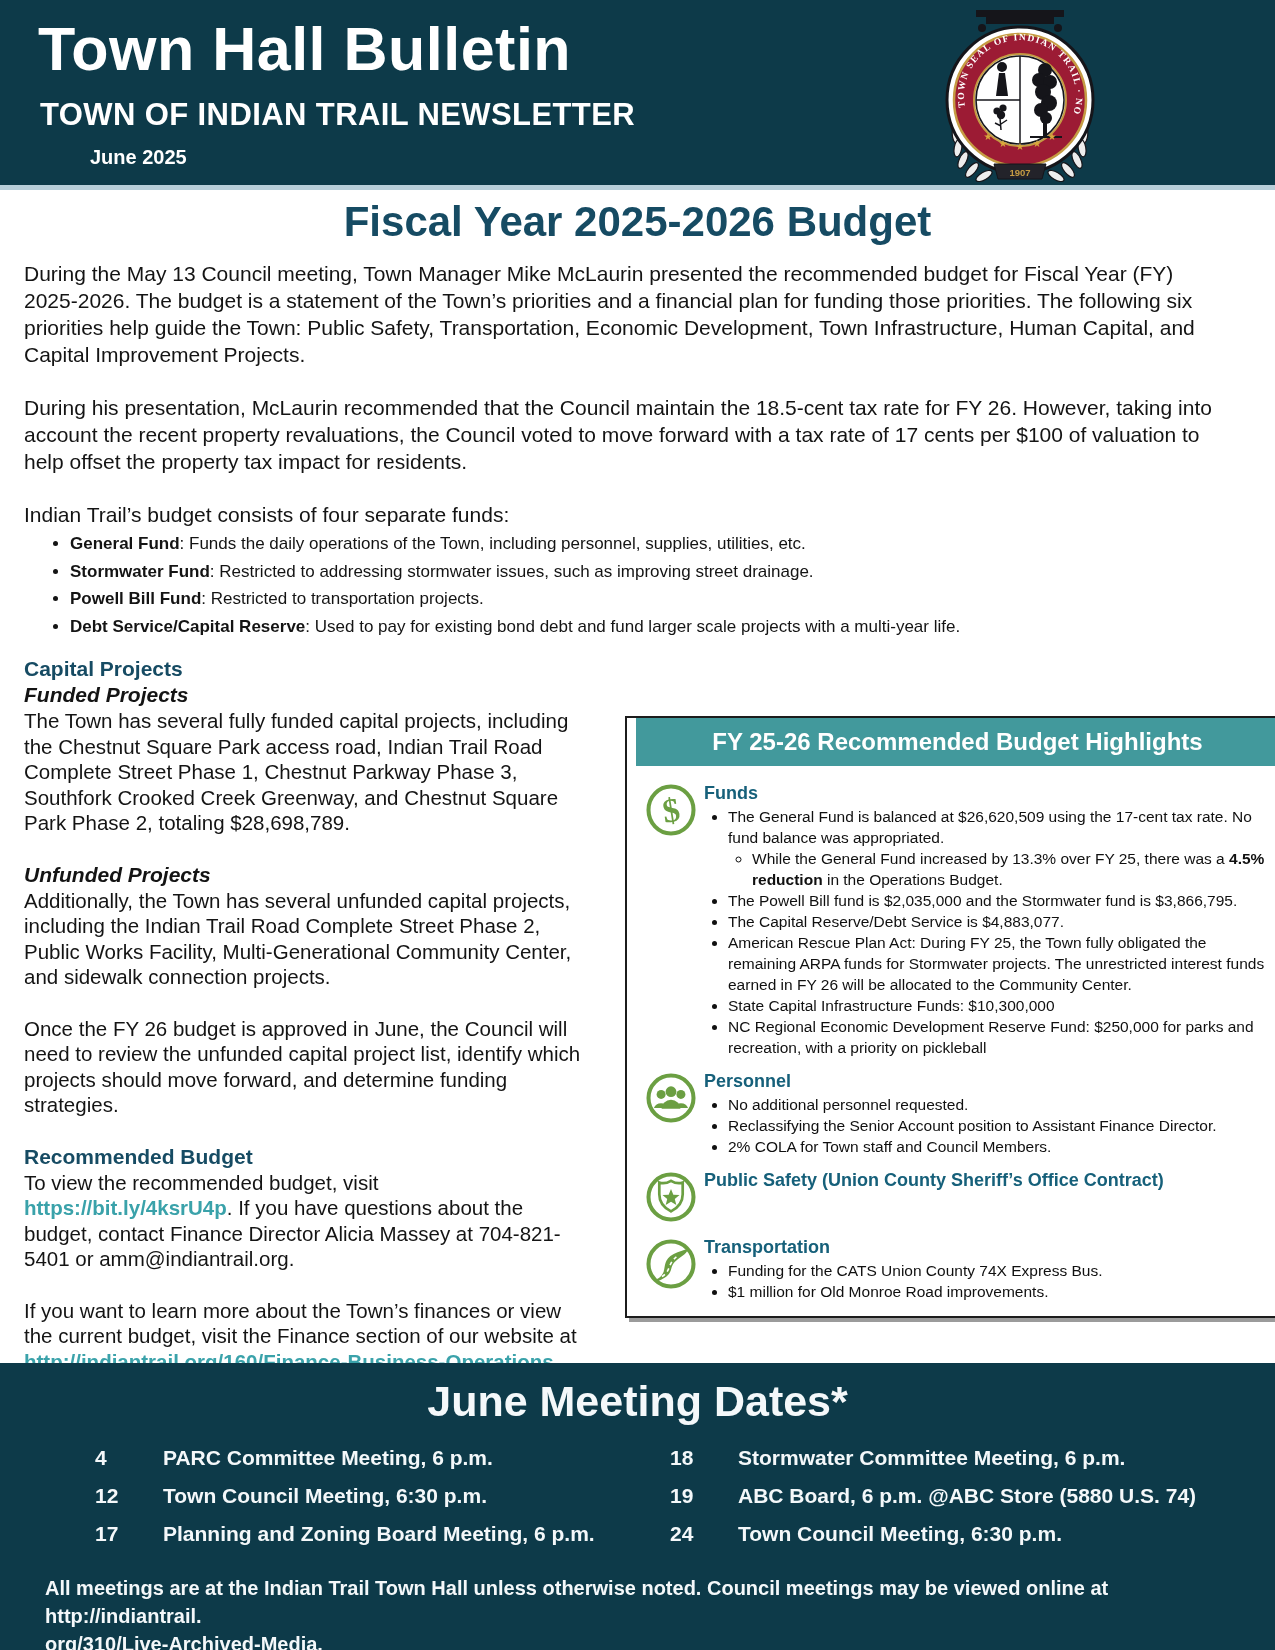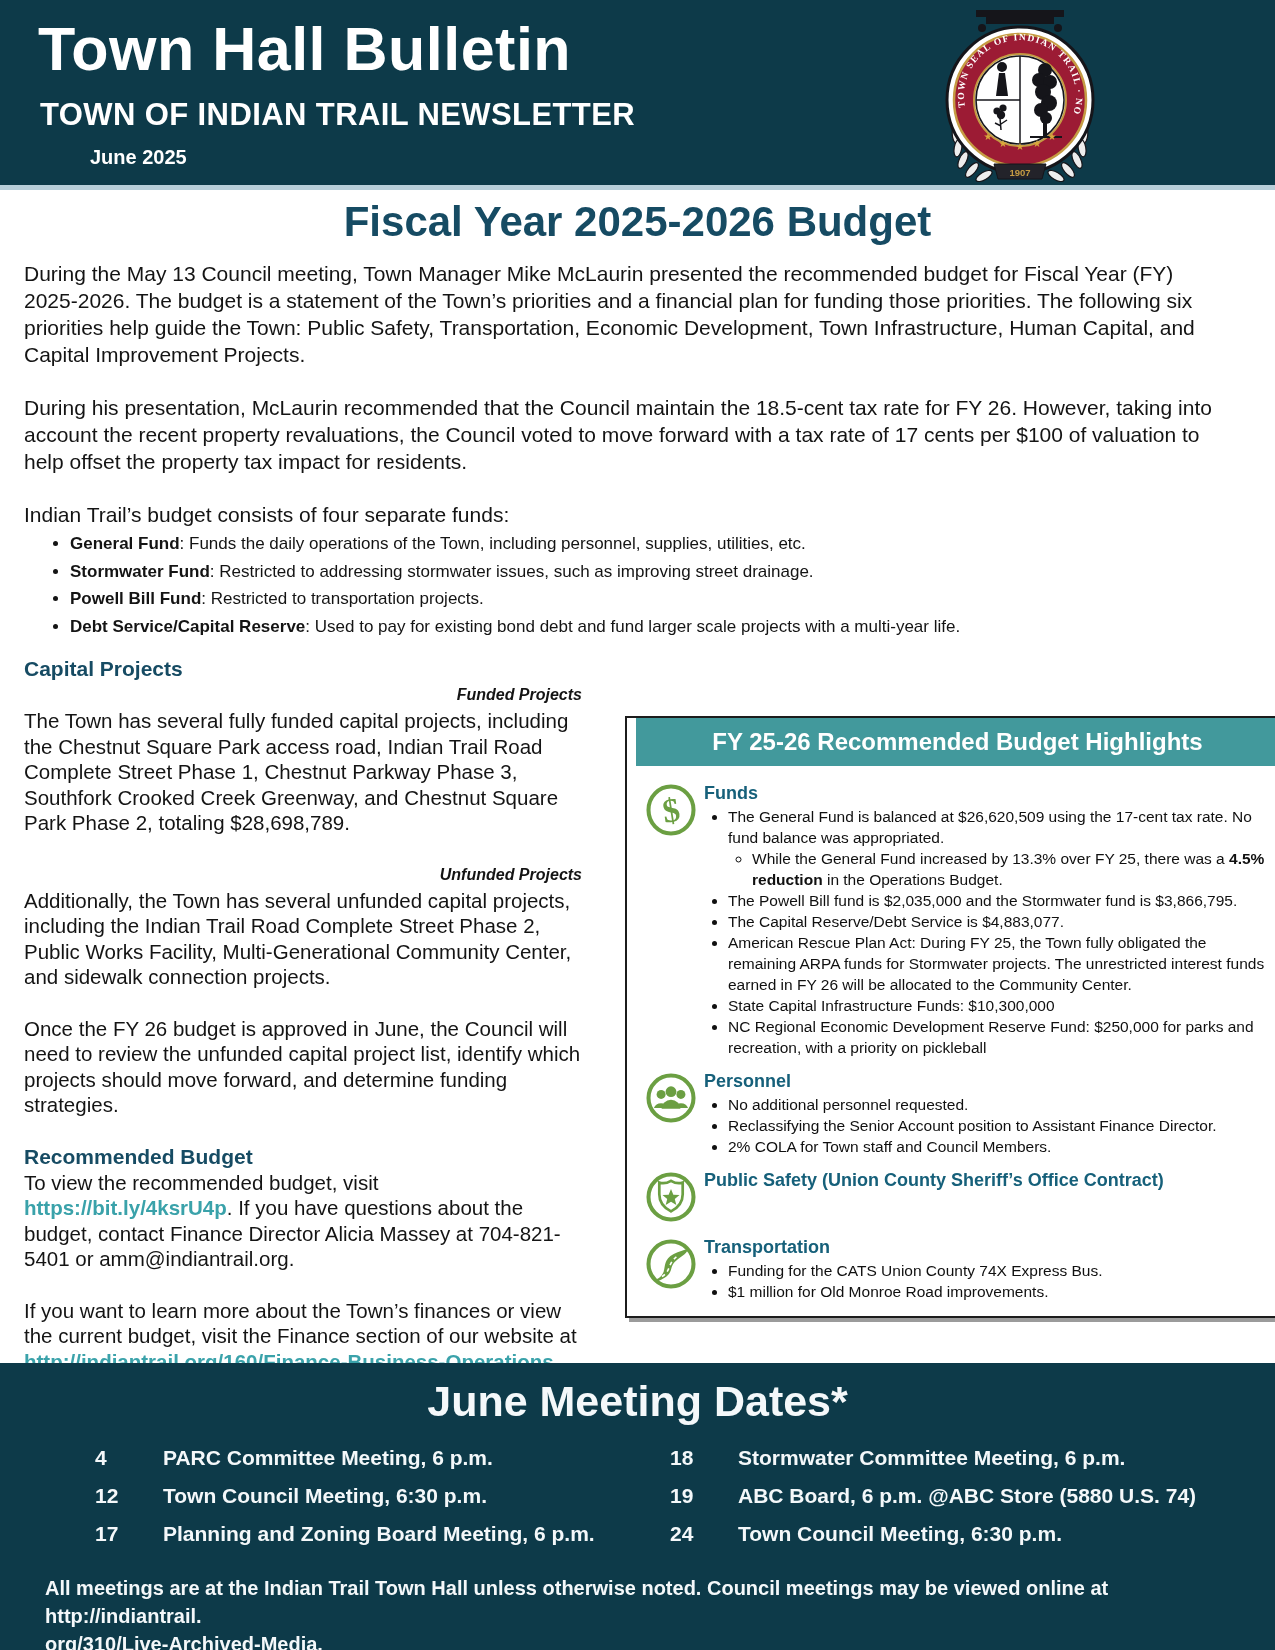--- a/index.html
+++ b/index.html
@@ -22,21 +22,21 @@
   main { padding:0 24px; }
   .article-title { text-align:center; color:#164b63; font-size:42px; font-weight:bold; margin:8px 0 14px; }
   .lede { max-width:1208px; font-size:21px; line-height:27px; margin:0 0 26px; }
   .funds-intro { margin-bottom:2px; }
   ul.funds { margin:2px 0 16px; padding-left:46px; }
   ul.funds li { font-size:17px; line-height:27.5px; }
 
   .columns { display:flex;gap:21px; }
   .left-col { flex:0 0 558px; font-size:20.5px; line-height:25.5px; }
   .left-col h3 { color:#164b63; font-size:21px; line-height:26px; margin:0; }
-  .left-col h4 { font-size:16px; line-height:26px; margin:0; font-style:italic;text-align:right; }
+  .left-col h4 { font-size:21px; line-height:26px; margin:0; font-style:italic; }
   .left-col p  { margin:0 0 26px; }
   .link { color:#3aa2aa; font-weight:bold; text-decoration:none; cursor:pointer; }
 
   
   .aside-box {
     flex:0 0 643px; margin-left:22px; margin-top:60px; align-self:flex-start;
     background:#fff; border:2px solid #1c1c1c; box-shadow:4px 4px 0 #9b9b9b;padding-left:9px;
   }
   .hl-bar {
     background:#42999c; color:#ffffff; text-align:center;

